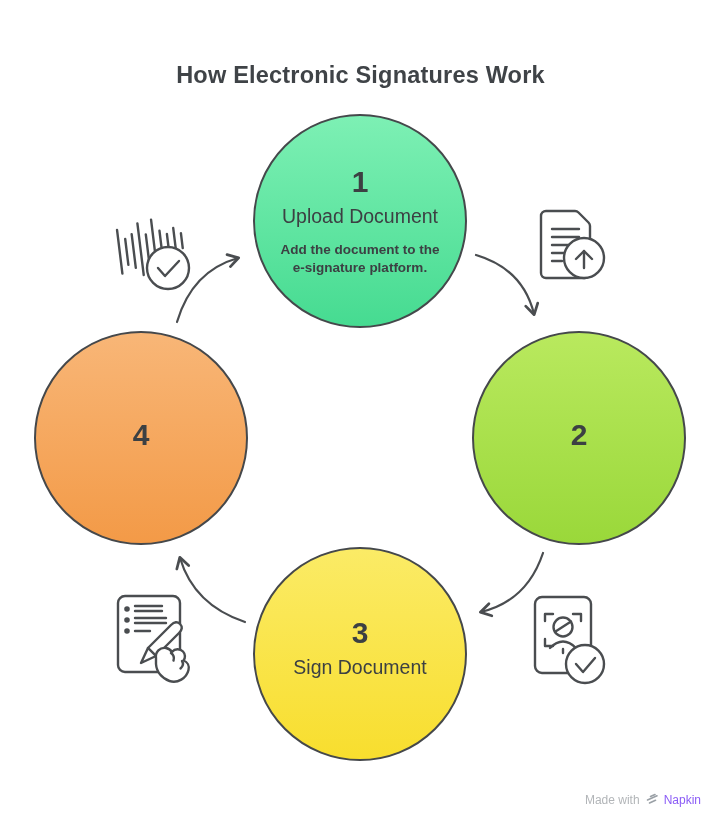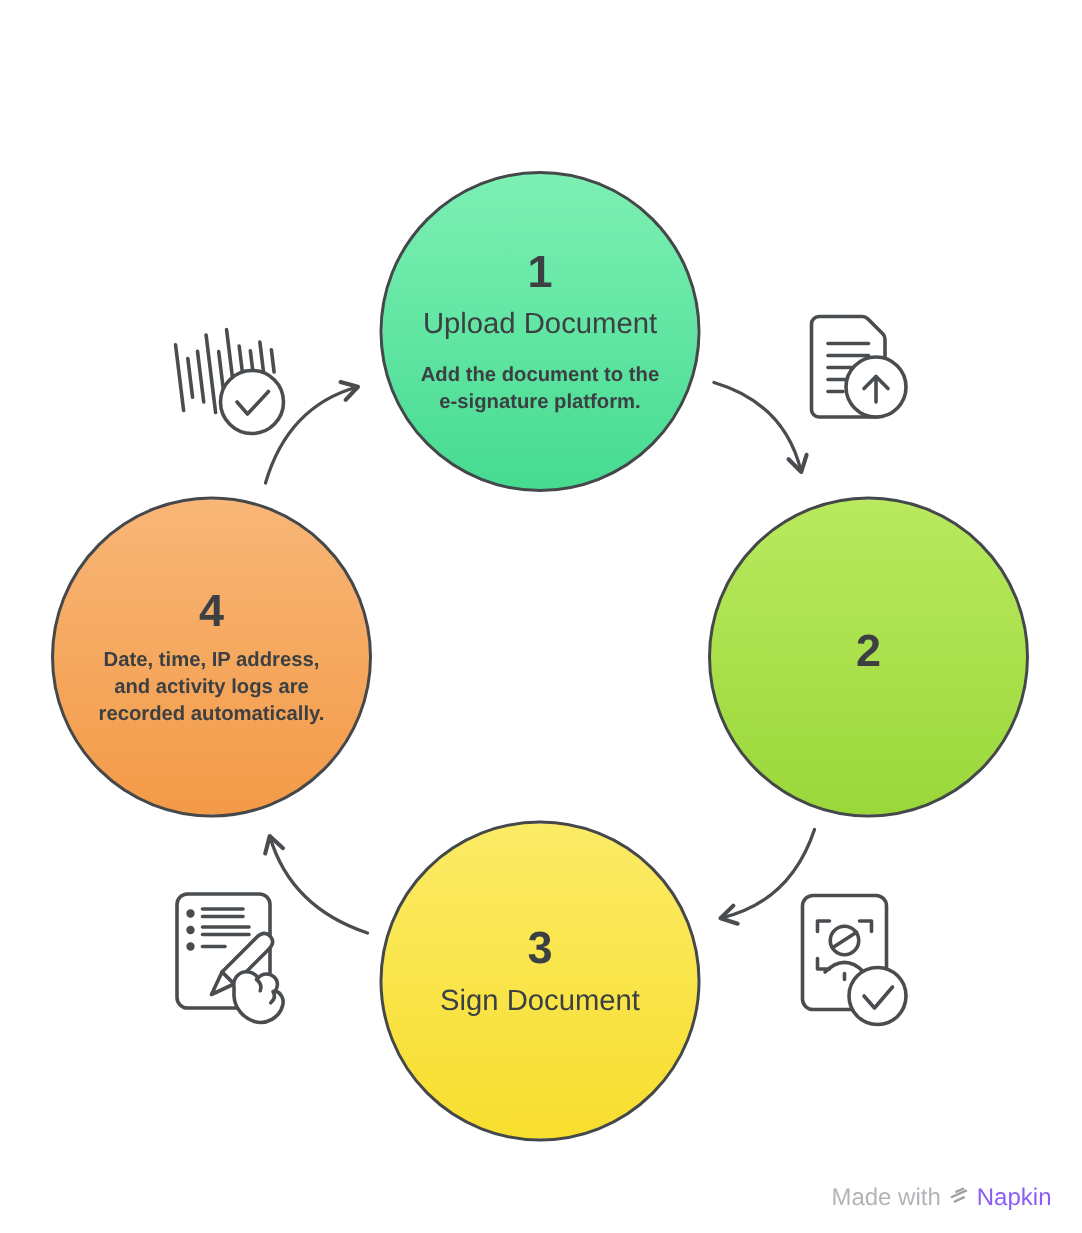--- a/index.html
+++ b/index.html
@@ -26,29 +26,30 @@
   .step-desc{font-size:13.5px;font-weight:700;line-height:1.33;padding:0 20px;}
   .icon{position:absolute;}
   .icon svg{display:block;}
   .i-audit {left:110px;top:206px;}
   .i-upload{left:522px;top:203px;}
   .i-face  {left:523px;top:591px;}
   .i-sign  {left:110px;top:590px;}
   #arrows{position:absolute;left:0;top:0;width:721px;height:822px;pointer-events:none;}
   .watermark{
     position:absolute;right:20px;bottom:14px;display:flex;align-items:center;gap:5px;
-    font-size:16px;color:#b2b5b8;
+    font-size:12px;color:#b2b5b8;
   }
   .watermark .brand{color:#8b5cf6;}
 </style>
 </head>
 <body>
 
 <div id="canvas">
 
+  <h1 class="diagram-title">How Electronic Signatures Work</h1>
 
   <svg id="arrows" viewBox="0 0 721 822">
     <defs>
       <marker id="ah" viewBox="0 0 12 12" refX="9" refY="6" markerWidth="7.5" markerHeight="7.5" orient="auto">
         <path d="M2,1.5 L9.5,6 L2,10.5" fill="none" stroke="#4a4d50" stroke-width="2" stroke-linecap="round" stroke-linejoin="round"></path>
       </marker>
     </defs>
     <g fill="none" stroke="#4a4d50" stroke-width="2.2" stroke-linecap="round">
       <path d="M476,255 Q523,269 534,314" marker-end="url(#ah)"></path>
       <path d="M543,553 Q527,601 481,612" marker-end="url(#ah)"></path>
@@ -67,21 +68,20 @@
     <div class="step-number">2</div>
   </div>
 
   <div class="step-circle s3">
     <div class="step-number">3</div>
     <div class="step-title">Sign Document</div>
   </div>
 
   <div class="step-circle s4">
     <div class="step-number">4</div>
-    <div class="step-desc">Date, time, IP address, and activity logs are recorded automatically.</div>
   </div>
 
   <div class="icon i-audit">
     <svg width="92" height="90" viewBox="0 0 92 90" fill="none" stroke="#4a4d50" stroke-width="2.4" stroke-linecap="round" stroke-linejoin="round">
       <g transform="rotate(-7 40 38)">
         <line x1="9" y1="20" x2="9" y2="64"></line>
         <line x1="16" y1="30" x2="16" y2="56"></line>
         <line x1="23" y1="26" x2="23" y2="60"></line>
         <line x1="30" y1="16" x2="30" y2="68"></line>
         <line x1="37" y1="28" x2="37" y2="56"></line>

